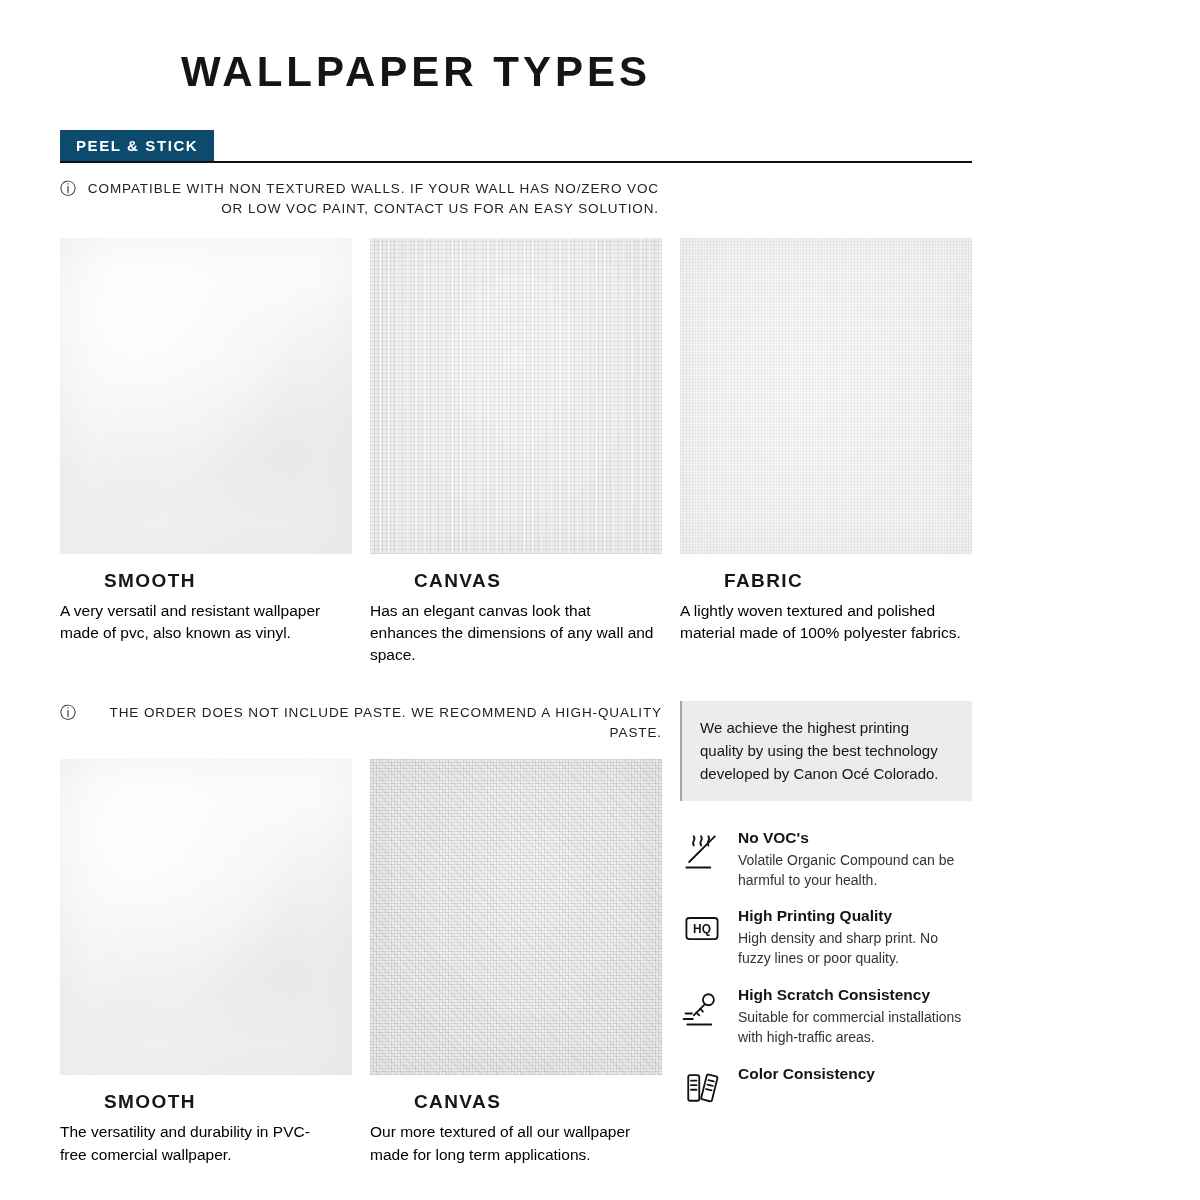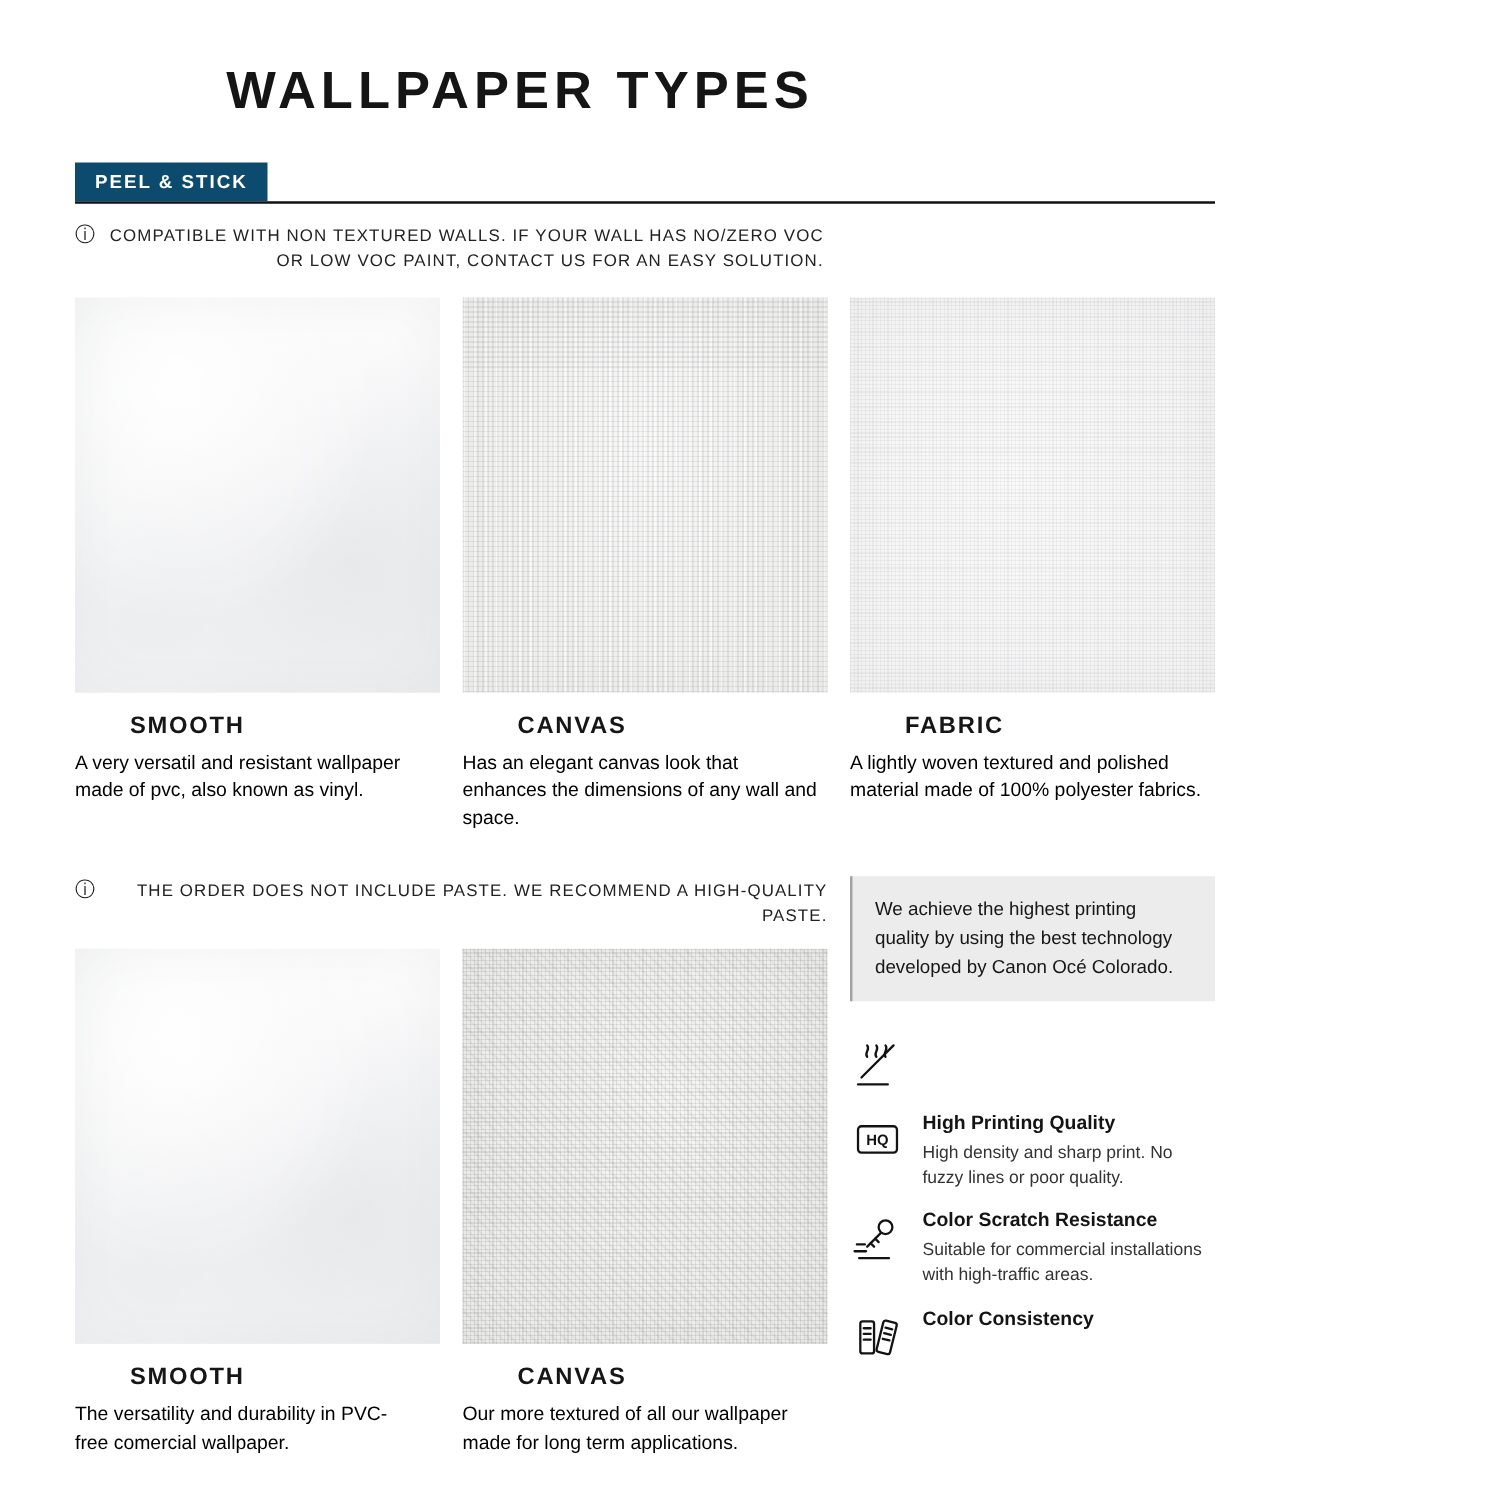--- a/index.html
+++ b/index.html
@@ -162,20 +162,24 @@
           <div class="feature">
             <span class="feature-icon">
               <svg viewBox="0 0 48 48" aria-hidden="true">
                 <path d="M15 8c3 4-3 6 0 10"></path>
                 <path d="M23 8c3 4-3 6 0 10"></path>
                 <path d="M31 8c3 4-3 6 0 10"></path>
                 <path d="M10 36L38 8"></path>
                 <path d="M7 42h26"></path>
               </svg>
             </span>
+            <div>
+              <div class="feature-title">No VOC's</div>
+              <div class="feature-desc">Volatile Organic Compound can be harmful to your health.</div>
+            </div>
           </div>
 
           <div class="feature">
             <span class="feature-icon">
               <svg viewBox="0 0 48 48" aria-hidden="true">
                 <rect x="7" y="12" width="34" height="23" rx="3"></rect>
                 <text x="24" y="28.5" text-anchor="middle" font-size="13" font-weight="bold" font-family="Liberation Sans, sans-serif" fill="#131313" stroke="none">HQ</text>
               </svg>
             </span>
             <div>
@@ -190,21 +194,21 @@
                 <circle cx="31" cy="15" r="6"></circle>
                 <path d="M27 20L15 32"></path>
                 <path d="M18 29l3 3"></path>
                 <path d="M22 25l3 3"></path>
                 <path d="M6 30h7"></path>
                 <path d="M4 36h10"></path>
                 <path d="M8 42h26"></path>
               </svg>
             </span>
             <div>
-              <div class="feature-title">Color Scratch Resistance</div>
+              <div class="feature-title">High Scratch Consistency</div>
               <div class="feature-desc">Suitable for commercial installations with high-traffic areas.</div>
             </div>
           </div>
 
           <div class="feature">
             <span class="feature-icon">
               <svg viewBox="0 0 48 48" aria-hidden="true">
                 <rect x="9" y="11" width="12" height="28" rx="2"></rect>
                 <path d="M12 17h6"></path>
                   <path d="M12 22h6"></path>

